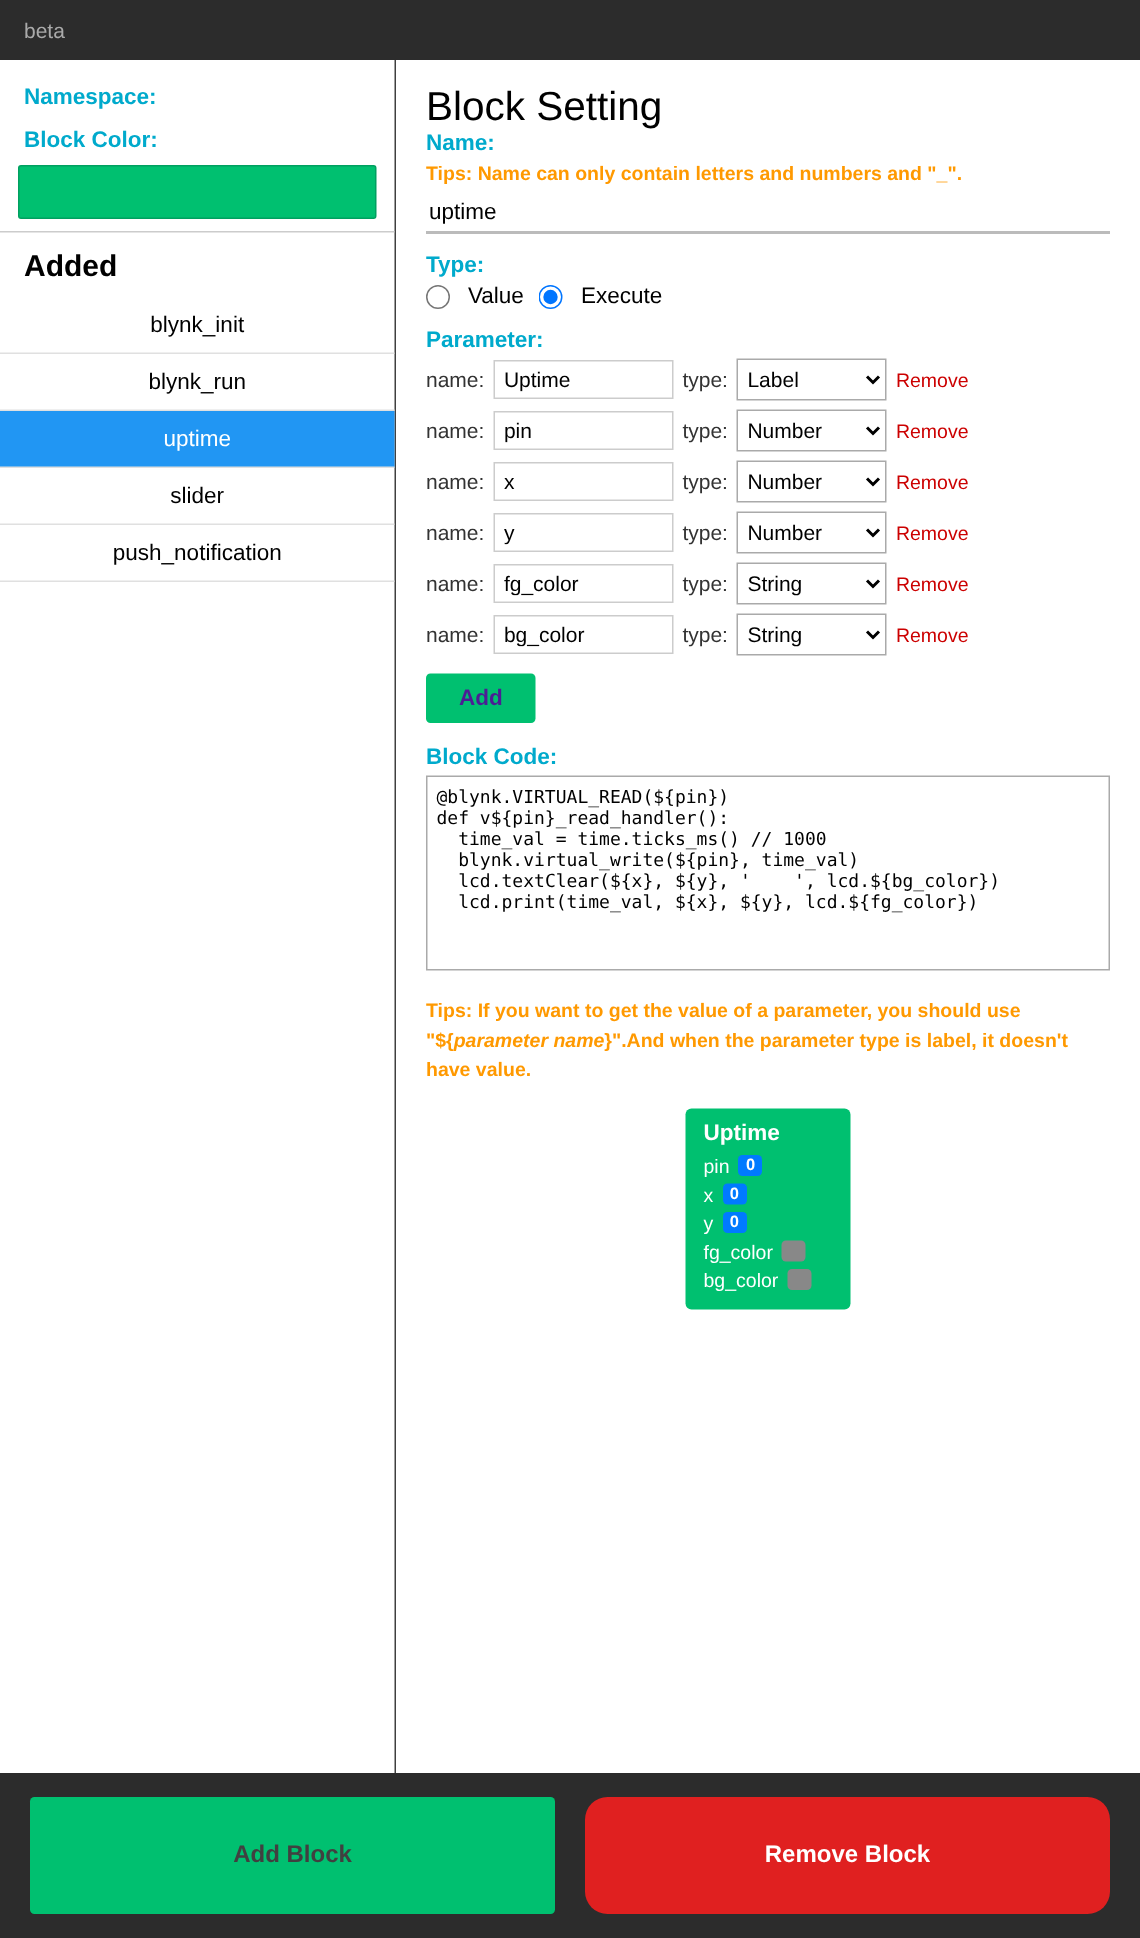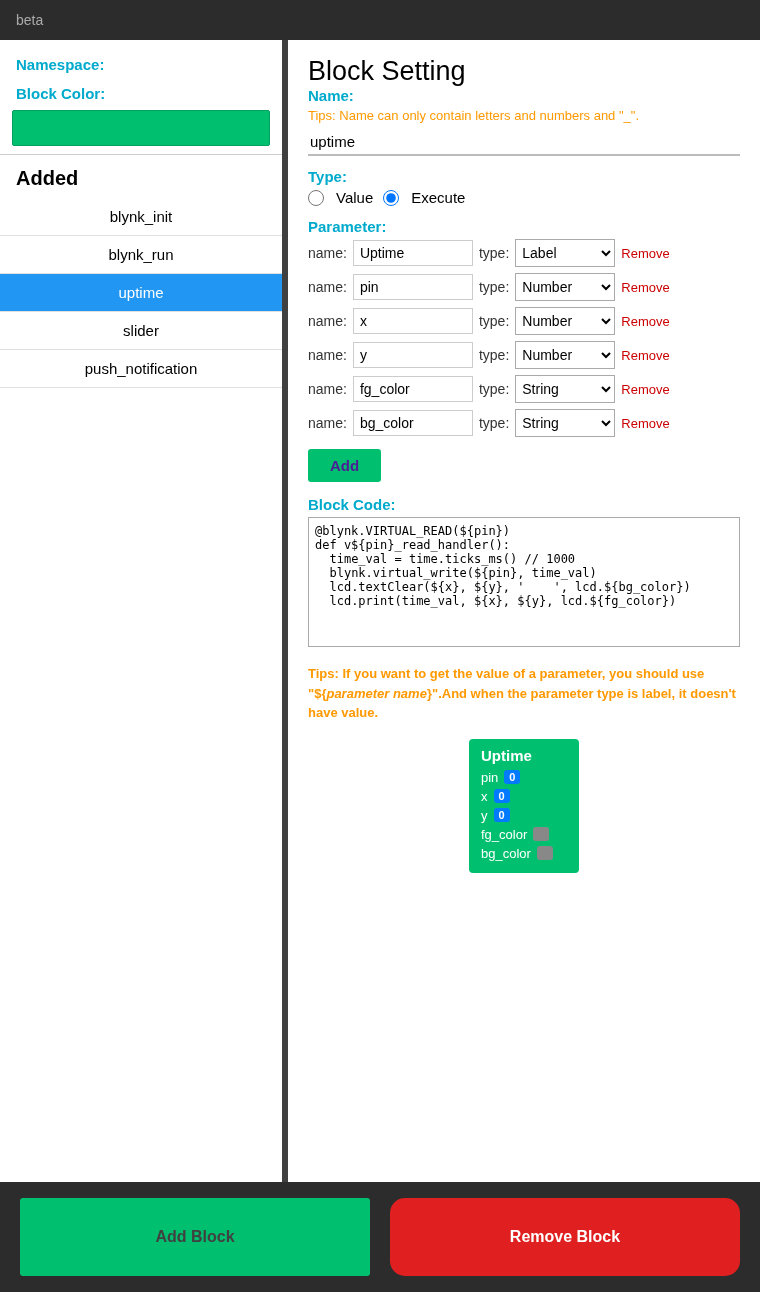--- a/index.html
+++ b/index.html
@@ -18,23 +18,23 @@
     .header-beta { font-size: 14px; color: #aaa; }
 
     
     .main-layout {
       display: flex;
       flex: 1;
     }
 
     
     .sidebar {
-      width: 288px;
+      width: 264px;
       background: #ffffff;
-      border-right: 6px solid #404040;
+      border-right: 1px solid #404040;
       padding: 12px 0;
       flex-shrink: 0;
     }
     .sidebar-section-label {
       color: #00aacc;
       font-weight: bold;
       font-size: 15px;
       padding: 4px 16px;
     }
     .sidebar-namespace-value {
@@ -88,21 +88,21 @@
       margin-bottom: 0;
     }
     .section-label {
       color: #00aacc;
       font-weight: bold;
       font-size: 15px;
       margin-bottom: 4px;
     }
     .tips-text {
       color: #ff9900;
-      font-weight: normal;
+      font-weight: bold;
       font-size: 13px;
       margin-bottom: 6px;
     }
     .name-input {
       width: 100%;
       border: 1px solid #ccc;
       border-bottom: 1px solid #999;
       border-top: none;
       border-left: none;
       border-right: none;

